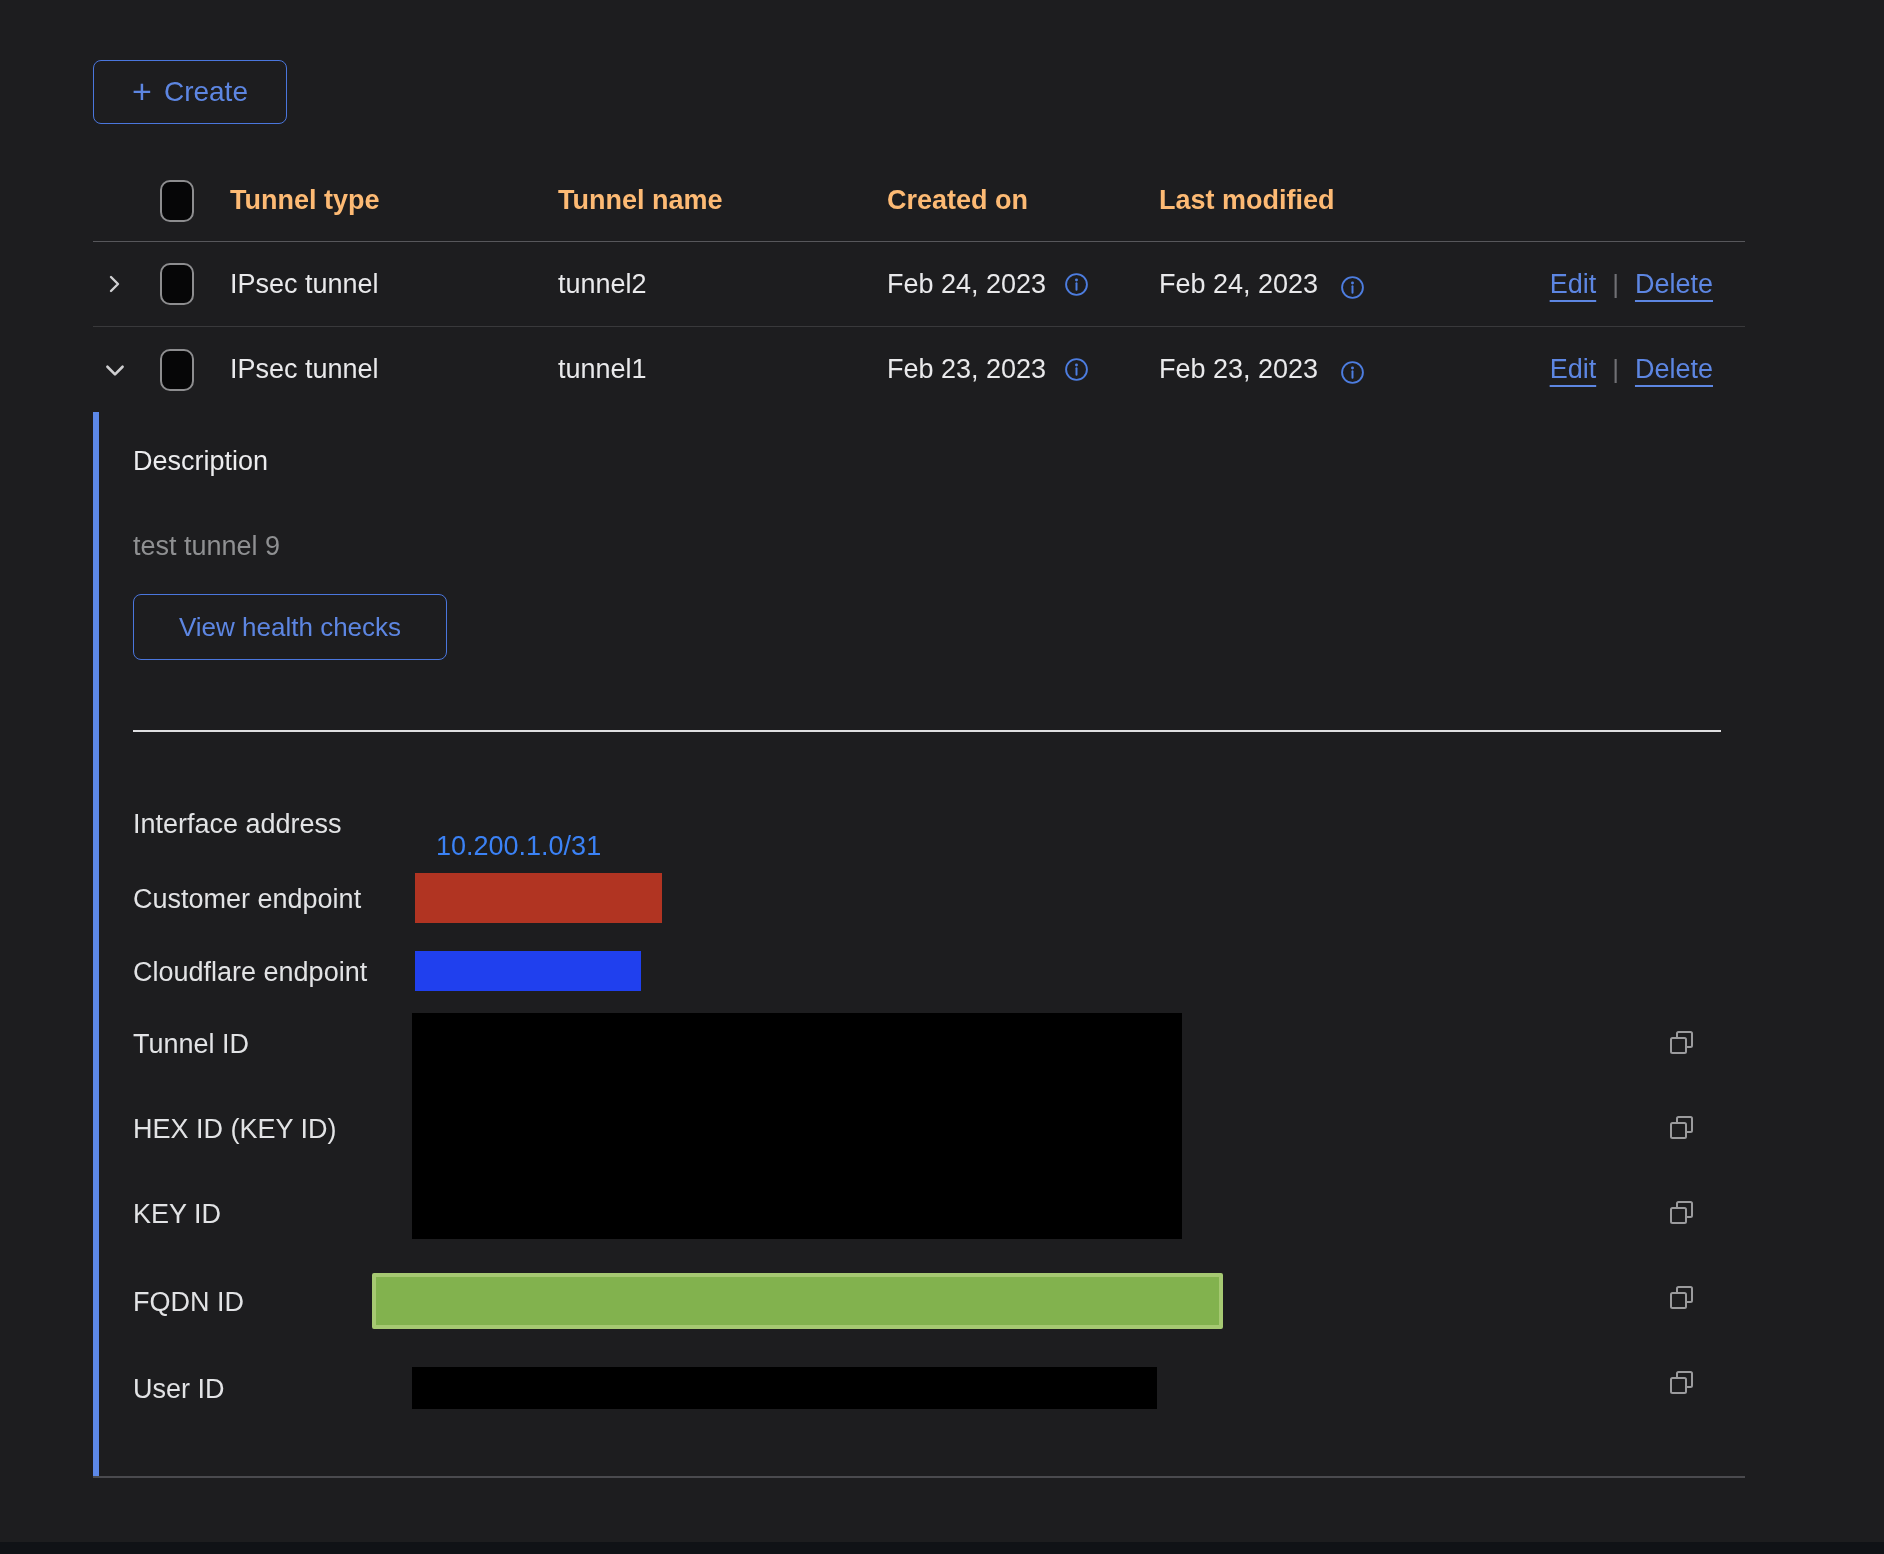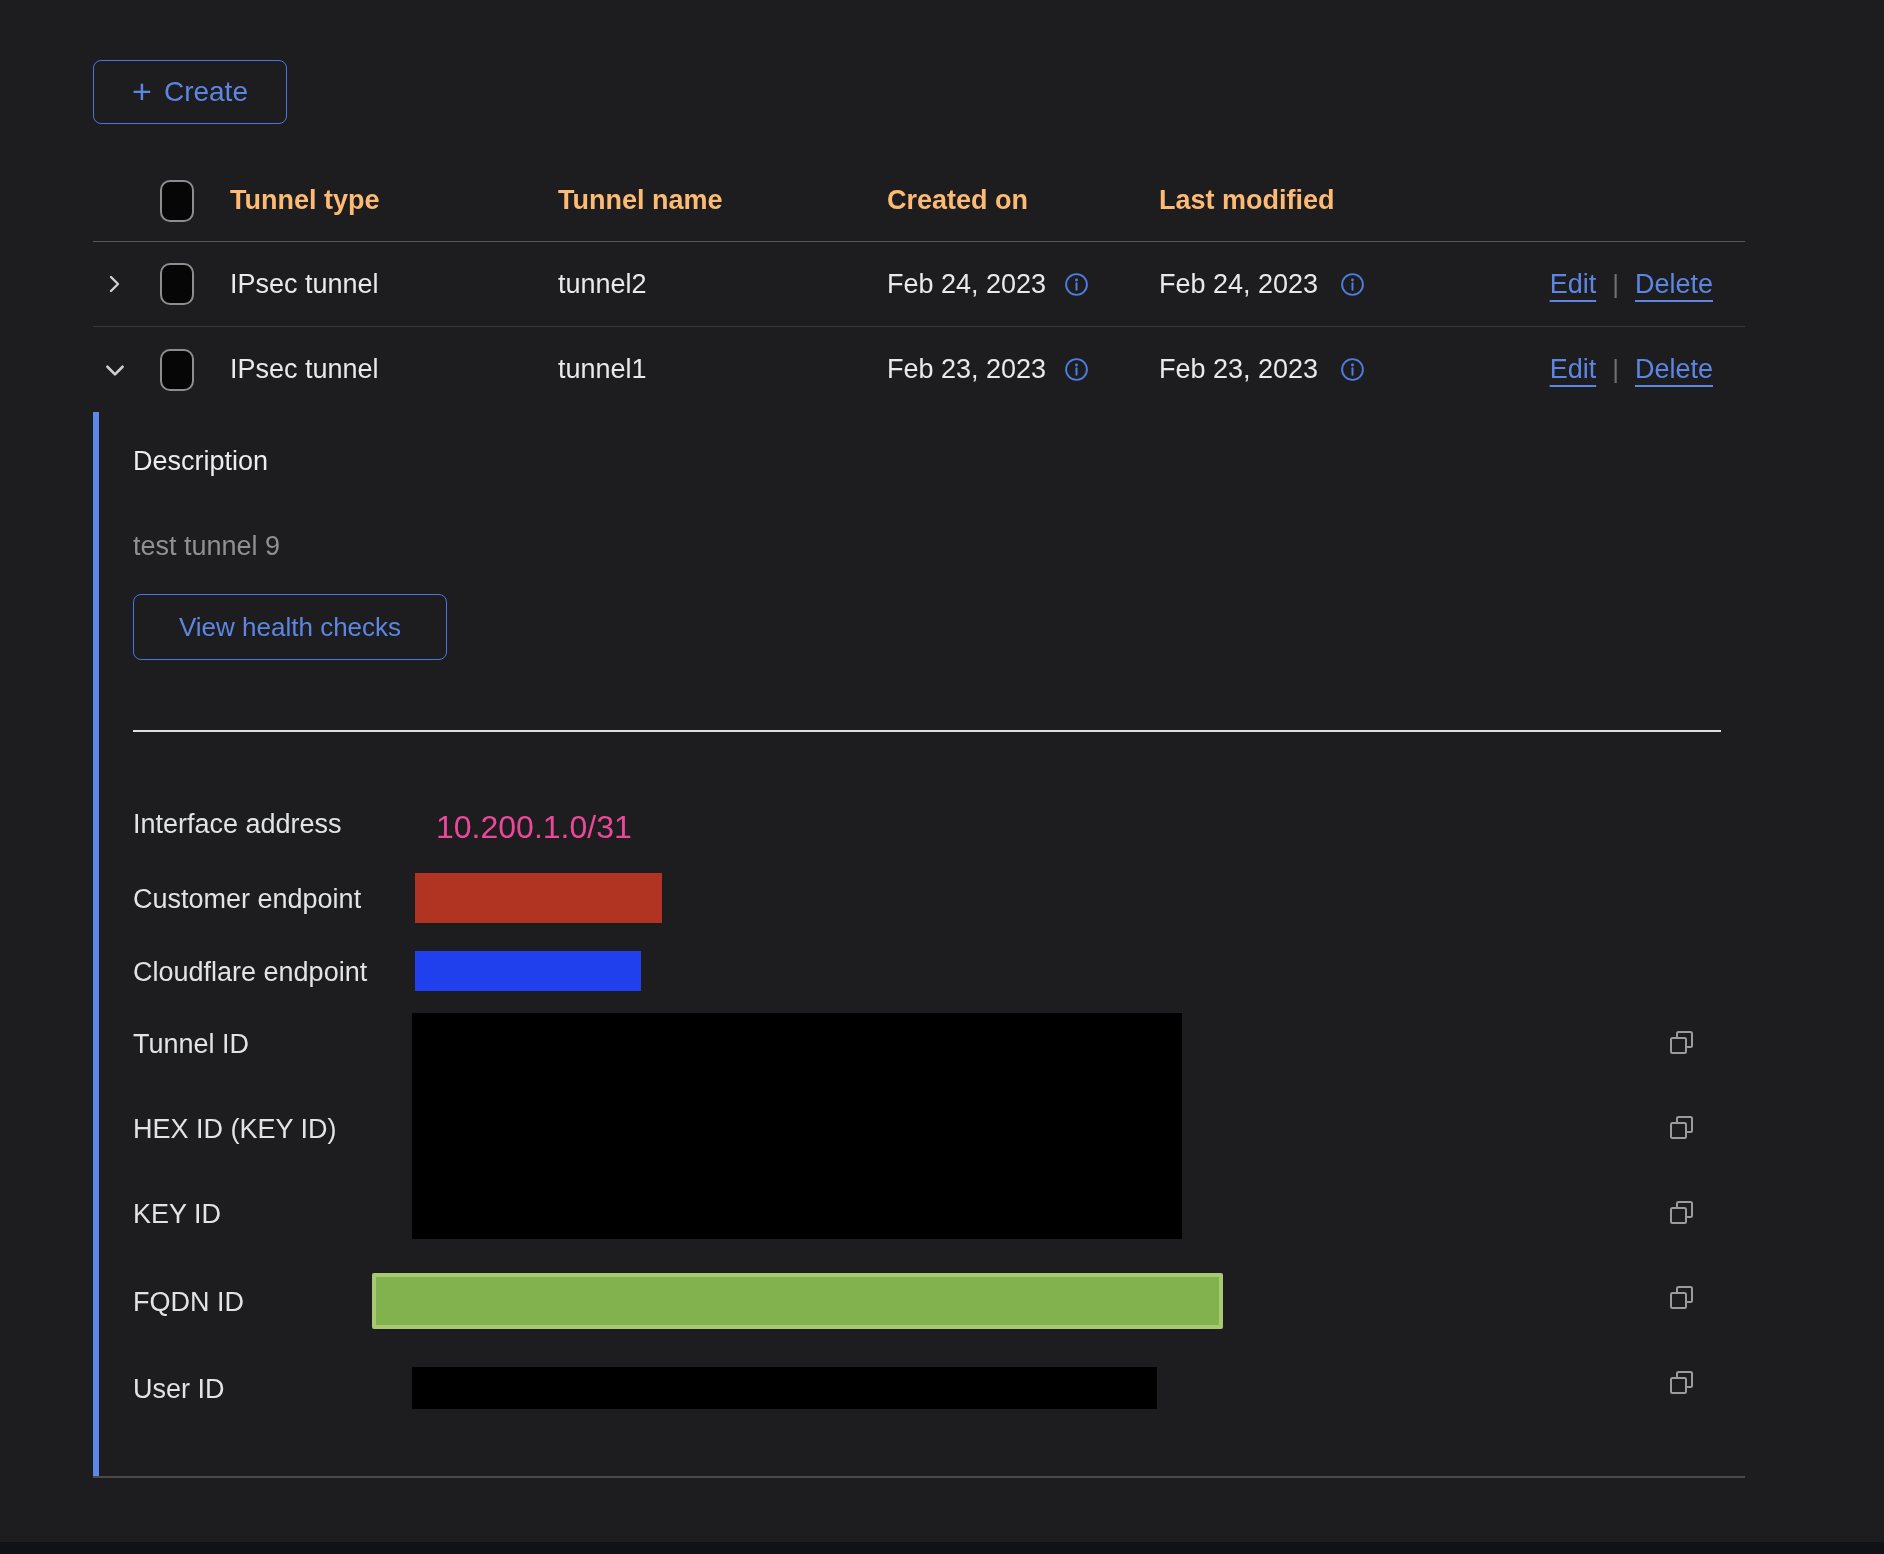--- a/index.html
+++ b/index.html
@@ -22,21 +22,21 @@
   
   .table { position:absolute; left:93px; top:160px; width:1652px; }
   .thead { display:flex; align-items:center; height:82px; border-bottom:1px solid #57575b; }
   .trow  { display:flex; align-items:center; height:85px; }
   .trow.r1 { border-bottom:1px solid #39393b; }
   .col-chevron { width:67px; display:flex; align-items:center; padding-left:9px; }
   .col-check   { width:70px; display:flex; align-items:center; }
   .col-type    { width:328px; }
   .col-name    { width:329px; }
   .col-created { width:272px; display:flex; align-items:center; gap:18px; }
-  .col-modified{ width:280px; display:flex; align-items:center; gap:22px; }
+  .col-modified{ width:280px; display:flex; align-items:flex-end; gap:22px; }
   .col-actions { flex:1; display:flex; align-items:flex-end; justify-content:flex-end; gap:16px; padding-right:32px; }
   .hcell { font-size:27px; font-weight:700; color:#fdba74; }
   .cell  { font-size:27px; color:#e9e9eb; }
   .checkbox {
     width:34px; height:42px; border:2px solid #8d8d8f; border-radius:10px;
     background:#060607; cursor:pointer;
   }
   .chev { cursor:pointer; display:flex; }
   .link {
     font-size:27px; color:#5d86e2; text-decoration:underline;
@@ -50,21 +50,21 @@
   .desc-label { position:absolute; left:133px; top:446px; font-size:27px; font-weight:500; color:#ececee; }
   .desc-text  { position:absolute; left:133px; top:531px; font-size:27px; color:#8f9092; }
   .health-btn {
     position:absolute; left:133px; top:594px; width:314px; height:66px;
     border:1.5px solid #4a76dd; border-radius:8px; background:transparent;
     display:flex; align-items:center; justify-content:center;
     font-size:26px; color:#5d86e2; cursor:pointer;
   }
   .divider { position:absolute; left:133px; top:730px; width:1588px; height:2px; background:#dfdfe1; }
   .flabel { position:absolute; left:133px; font-size:27px; color:#e2e3e5; white-space:nowrap; }
-  .fvalue { position:absolute; font-size:32px; color:#ec4899; }
+  .fvalue { position:absolute; font-size:27px; color:#3b82f6;margin-top:22px; }
   .redact { position:absolute; }
   .redact.red   { left:415px; top:873px;  width:247px; height:50px;  background:#b13422; }
   .redact.blue  { left:415px; top:951px;  width:226px; height:40px;  background:#2040ee; }
   .redact.big-black { left:412px; top:1013px; width:770px; height:226px; background:#000; }
   .redact.green { left:372px; top:1273px; width:851px; height:56px; background:#82b24e; border:4px solid #a6c972; border-radius:2px; }
   .redact.user-black { left:412px; top:1367px; width:745px; height:42px; background:#000; }
   .copy { position:absolute; left:1668px; width:28px; height:28px; cursor:pointer; }
   .bottom-strip { position:absolute; left:0; bottom:0; width:100%; height:12px; background:#101216; }
 </style>
 </head>

